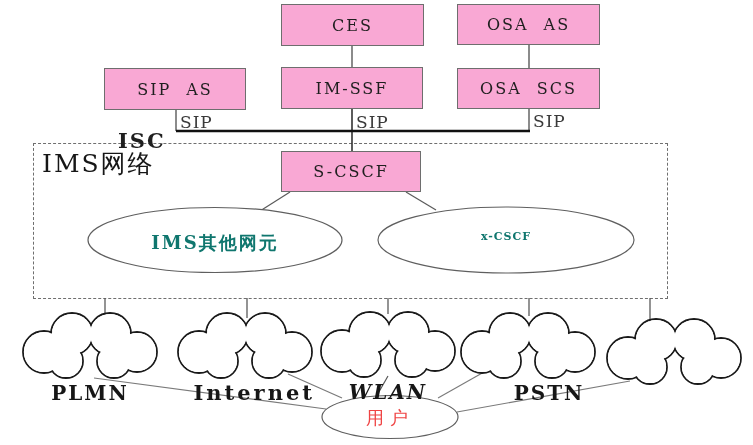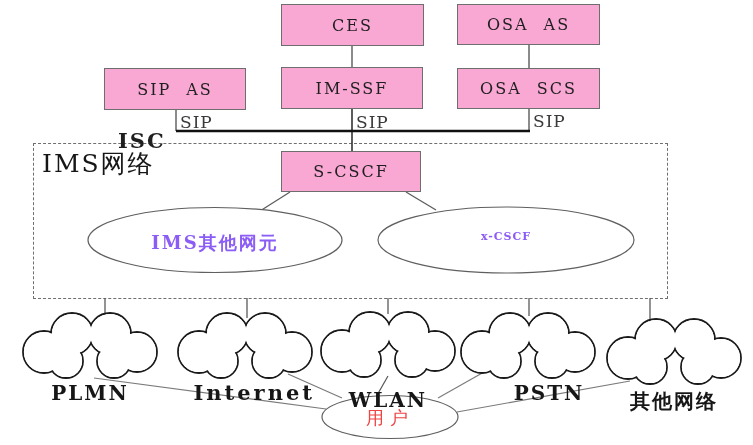--- a/index.html
+++ b/index.html
@@ -73,38 +73,38 @@
     left: 42px; top: 147px;
     font-size: 25px;
     letter-spacing: 2px;
     color: #161616;
   }
   .ellipse-label {
     position: absolute;
     z-index: 4;
     text-align: center;
     font-weight: bold;
-    color: #8b5cf6;
+    color: #0f766e;
   }
   .lbl-ims-other { left: 88px;  top: 231px; width: 254px; font-size: 18px; letter-spacing: 2px; }
   .lbl-x-cscf    { left: 378px; top: 230px; width: 256px; font-size: 11px; letter-spacing: 1px; }
   .lbl-user      { left: 322px; top: 406px; width: 136px; font-size: 18px; letter-spacing: 6px; font-weight: normal; color: #ef4444; }
   .cloud-label {
     position: absolute;
     z-index: 4;
     text-align: center;
     font-weight: bold;
     color: #161616;
     font-size: 20px;
     letter-spacing: 2px;
     margin-top: 48px;
   }
   .lbl-plmn     { left: 20px;  top: 333px; width: 140px; }
   .lbl-internet { left: 175px; top: 332px; width: 140px; font-size: 21px; letter-spacing: 3px; text-align: right; }
-  .lbl-wlan     { left: 318px; top: 340px; width: 140px; }
+  .lbl-wlan     { left: 318px; top: 332px; width: 140px; font-style: italic; }
   .lbl-pstn     { left: 479px; top: 333px; width: 140px; }
   .lbl-other    { left: 603px; top: 340px; width: 142px; font-size: 20px; letter-spacing: 2px; font-weight: 600; }
 </style>
 </head>
 <body>
 
 <div class="canvas">
 
   <div class="dashed-region"></div>
 
@@ -193,15 +193,14 @@
   <div class="txt-label lbl-ims-network">IMS网络</div>
 
   <div class="ellipse-label lbl-ims-other">IMS其他网元</div>
   <div class="ellipse-label lbl-x-cscf">x-CSCF</div>
   <div class="ellipse-label lbl-user">用户</div>
 
   <div class="cloud-label lbl-plmn">PLMN</div>
   <div class="cloud-label lbl-internet">Internet</div>
   <div class="cloud-label lbl-wlan">WLAN</div>
   <div class="cloud-label lbl-pstn">PSTN</div>
-  <div class="cloud-label lbl-other">其他网络</div>
 
 </div>
 
 </body></html>

